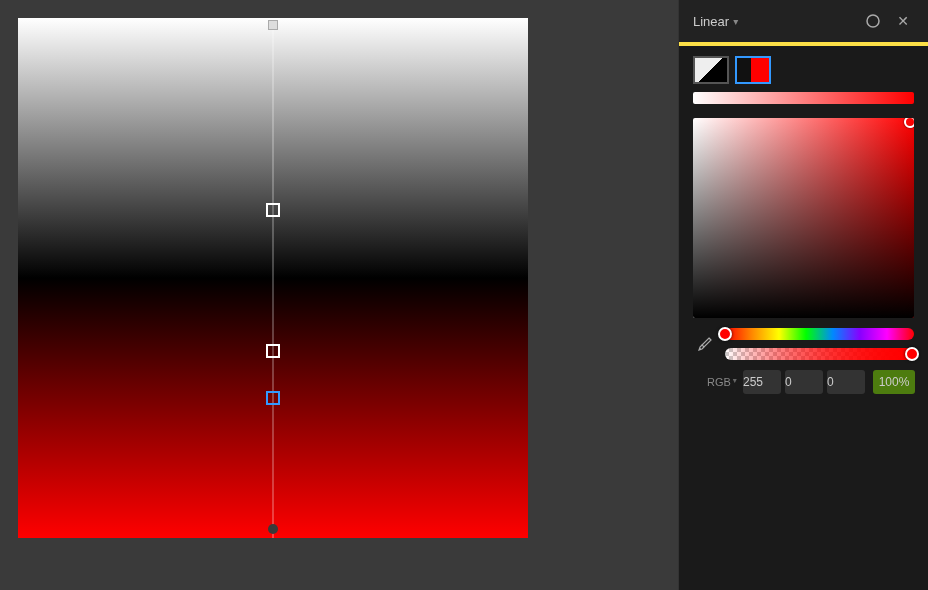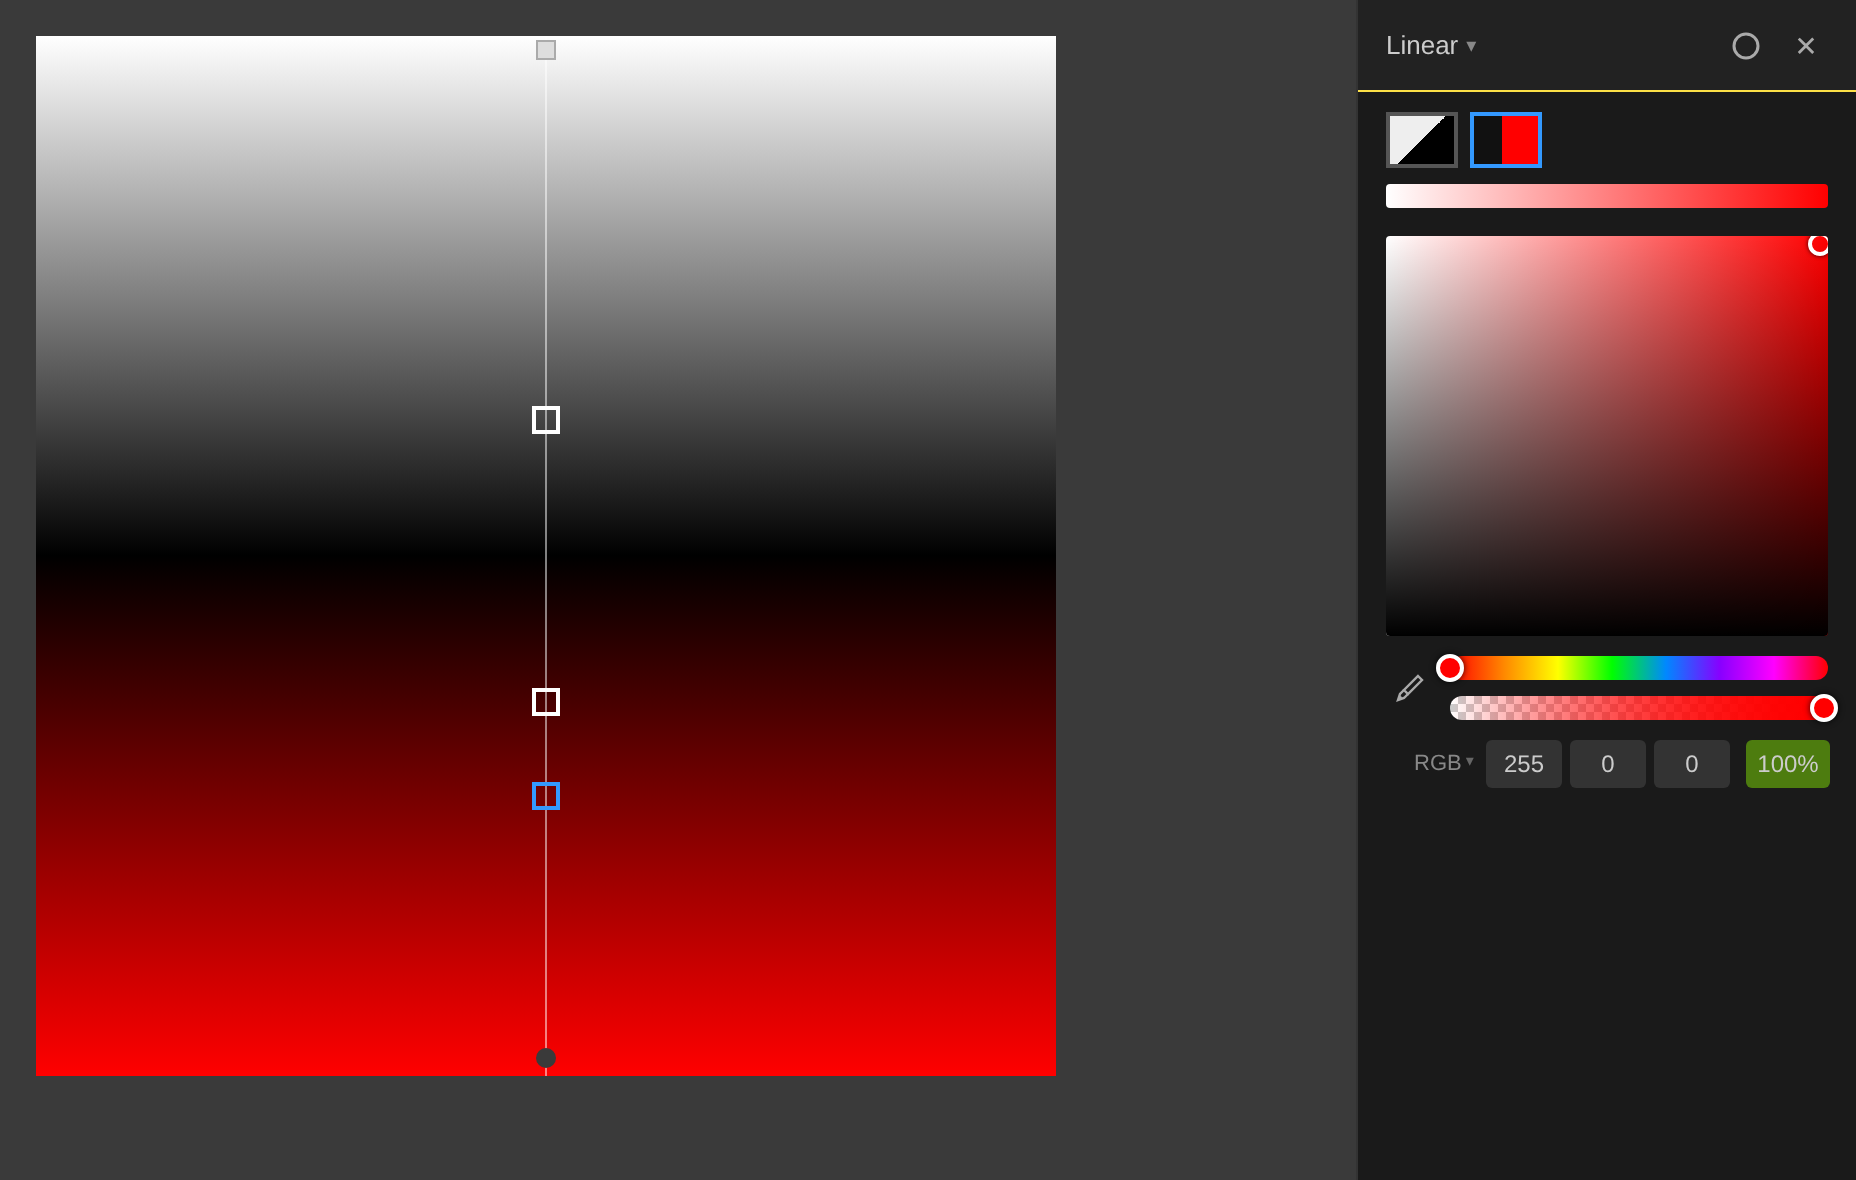--- a/index.html
+++ b/index.html
@@ -79,21 +79,21 @@
     }
 
     
     .panel-header {
       display: flex;
       align-items: center;
       justify-content: space-between;
       padding: 10px 14px;
       height: 46px;
       background: #222;
-      border-bottom: 1px solid #fde047;
+      border-bottom: 4px solid #fde047;
     }
 
     .panel-title-group {
       display: flex;
       align-items: center;
       gap: 4px;
     }
 
     .panel-title {
       color: #ccc;
@@ -311,21 +311,20 @@
     .rgb-chevron {
       font-size: 8px;
       color: #666;
     }
 
     .rgb-input {
       background: #333;
       border: none;
       color: #ccc;
       font-size: 12px;
-      text-align: center;
       width: 38px;
       height: 24px;
       border-radius: 3px;
       outline: none;
     }
 
     .rgb-spacer {
       flex: 1;
     }
 

